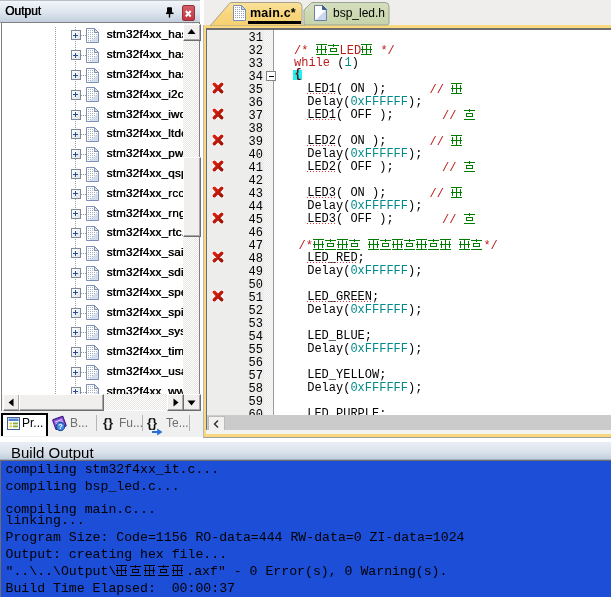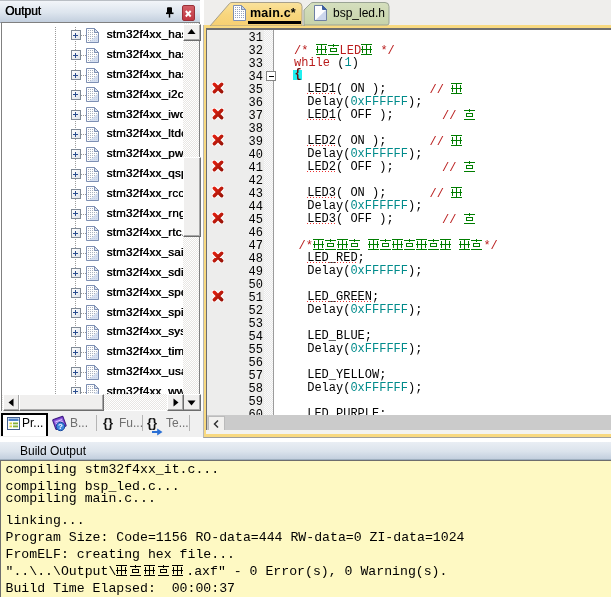--- a/index.html
+++ b/index.html
@@ -59,21 +59,21 @@
  linear-gradient(currentColor,currentColor) 0px 1px/11px 1px no-repeat,
  linear-gradient(currentColor,currentColor) 2px 4px/7px 1px no-repeat,
  linear-gradient(currentColor,currentColor) 2px 7px/7px 1px no-repeat,
  linear-gradient(currentColor,currentColor) 0px 10px/11px 1px no-repeat,
  linear-gradient(currentColor,currentColor) 2px 4px/1px 4px no-repeat,
  linear-gradient(currentColor,currentColor) 8px 4px/1px 4px no-repeat,
  linear-gradient(currentColor,currentColor) 5px 0px/1px 3px no-repeat}
 
 #bohdr{left:0;top:442px;width:611px;height:17px;
   background:linear-gradient(#e9eef4,#dbe3ec 55%,#c3cfde);border-bottom:1px solid #9fafbf}
-#bobox{left:0;top:460px;width:611px;height:137px;background:#fef9c3;
+#bobox{left:0;top:460px;width:611px;height:137px;background:#1d4ed8;
   border:1px solid #6e6e6e;border-right:none;border-bottom:none}
 .bol{position:absolute;left:4.5px;font-family:"Liberation Mono",monospace;font-size:13.2px;line-height:14px;color:#000;white-space:pre}
 </style></head>
 <body>
 
 <div class="abs" id="ptitle">
   <span class="cap">Output</span>
   <svg class="abs" style="left:165px;top:6px" width="10" height="11" viewBox="0 0 10 11">
     <path d="M2.5 0.8 h4 v5 h-4 z" fill="#000" stroke="#000"></path>
       <path d="M1 6.3 h7.5" stroke="#000" stroke-width="1.6"></path>
@@ -533,30 +533,30 @@
   <linearGradient id="tg2" x1="0" y1="0" x2="0" y2="1">
         <stop offset="0" stop-color="#d5dfbe"></stop>
         <stop offset="1" stop-color="#c6d2a8"></stop>
       </linearGradient>
     </defs>
   <path d="M6 26 L25.5 3.5 Q26.5 2.5 28 2.5 L94 2.5 Q98 2.5 98 6.5 L98 26 Z" fill="url(#tg1)" stroke="#a8a08a" stroke-width="1"></path>
   <path d="M100 26 L100 10 L106.5 3.5 Q107.5 2.5 109 2.5 L181 2.5 Q185 2.5 185 6.5 L185 23 Q185 25 183 25 L100 25 Z" fill="url(#tg2)" stroke="#9aa394" stroke-width="1"></path>
 </svg>
 
 <div class="abs" id="bohdr">
-    <span class="abs" style="left:20px;top:2px;font-size:12px;color:#000">Build Output</span>
+    <span class="abs" style="left:11px;top:2px;font-size:15px;color:#000">Build Output</span>
   </div>
 <div class="abs" id="bobox">
     <div id="bolines">
       <div class="bol" style="top:2.4px">compiling stm32f4xx_it.c...</div>
       <div class="bol" style="top:19.4px">compiling bsp_led.c...</div>
-      <div class="bol" style="top:31px">compiling main.c...</div>
+      <div class="bol" style="top:42px">compiling main.c...</div>
       <div class="bol" style="top:53.4px">linking...</div>
       <div class="bol" style="top:70.4px">Program Size: Code=1156 RO-data=444 RW-data=0 ZI-data=1024</div>
-      <div class="bol" style="top:87.4px">FromELF: creating hex file...</div>
+      <div class="bol" style="top:87.4px">Output: creating hex file...</div>
       <div class="bol" style="top:104.4px">"..\..\Output\<i class="hz" style="width:12px;margin-right:2px"></i><i class="hz2" style="width:12px;margin-right:2px"></i><i class="hz" style="width:12px;margin-right:2px"></i><i class="hz2" style="width:12px;margin-right:2px"></i><i class="hz" style="width:12px;margin-right:2px"></i>.axf" - 0 Error(s), 0 Warning(s).</div>
       <div class="bol" style="top:121px">Build Time Elapsed:  00:00:37</div>
     </div>
   </div>
 <div class="abs" style="left: 204px; top: 0px; width: 407px; height: 26px; pointer-events: none;">
     <svg class="abs" style="left:29px;top:5px" width="13" height="16" viewBox="0 0 13 16">
       <path d="M0.5 0.5 H8.5 L12.5 4.5 V15.5 H0.5 Z" fill="#fff" stroke="#7d8fb3"></path>
       <path d="M8.5 0.5 L8.5 4.5 L12.5 4.5 Z" fill="#c8d4ea" stroke="#7d8fb3"></path>
       <path d="M2 2.5 h5 M2 4.5 h9 M2 6.5 h9 M2 8.5 h9 M2 10.5 h9 M2 12.5 h9" stroke="#8a98b4" stroke-width="0.9" stroke-dasharray="1 1"></path>
     </svg>

